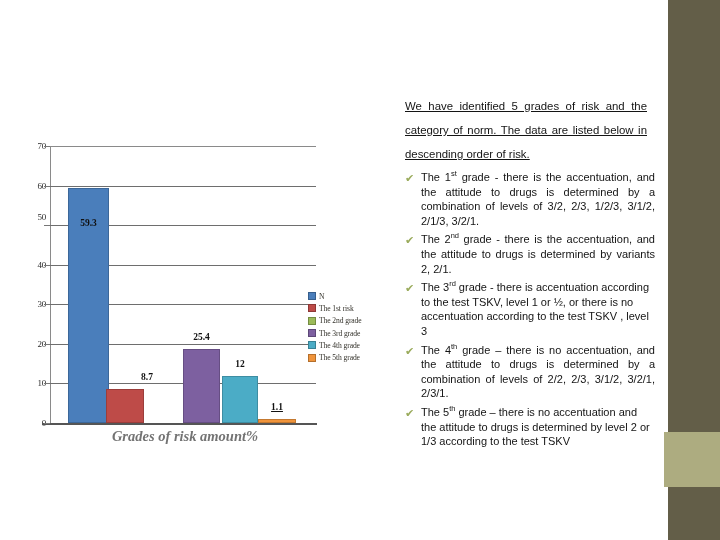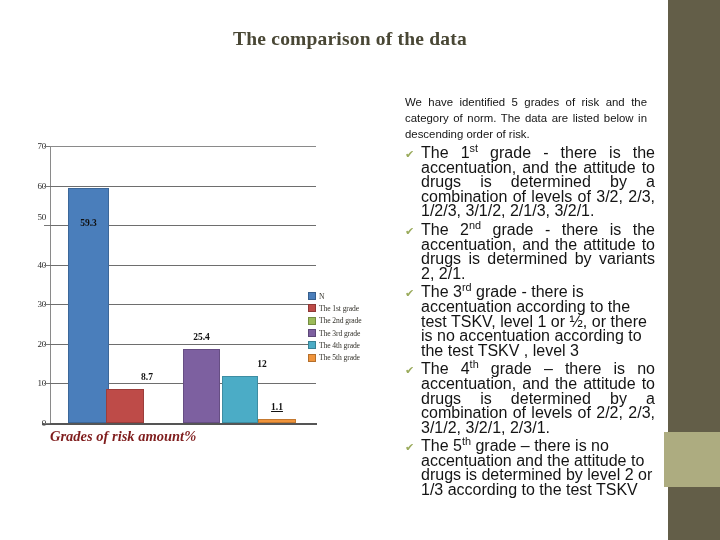--- a/index.html
+++ b/index.html
@@ -132,25 +132,26 @@
     font-size: 9.5px;
     color: #111111;
     transform: translateX(-50%);
     white-space: nowrap;
   }
   #xaxis-title {
     position: absolute;
     left: 50px;
     top: 318px;
     width: 270px;
+    text-align: center;
     font-family: "Liberation Serif", serif;
     font-style: italic;
     font-weight: bold;
     font-size: 14.5px;
-    color: #7f1d1d;
+    color: #737373;
   }
 
   
   #chart-legend {
     position: absolute;
     left: 308px;
     top: 180px;
     width: 76px;
   }
   .legend-row {
@@ -176,57 +177,57 @@
 
   
   #text-panel {
     position: absolute;
     left: 405px;
     top: 94px;
     width: 250px;
   }
   #intro-paragraph {
     font-size: 11.4px;
-    line-height: 16px;
+    line-height: 24px;
     color: #141414;
     text-align: justify;
     margin: 0 8px 2px 0;
+    text-decoration: underline;
   }
   .bullet-item {
     display: flex;
     align-items: flex-start;
     margin-top: 4px;
   }
   .bullet-check {
     flex: 0 0 auto;
     width: 16px;
     margin-top: 1px;
     font-size: 11px;
     color: #9AAB5C;
     line-height: 14.6px;
   }
   .bullet-text {
     flex: 1 1 auto;
-    font-size: 16px;
+    font-size: 11px;
     line-height: 14.6px;
     color: #141414;
     text-align: justify;
   }
   .bullet-text.nojustify { text-align: left; }
   sup { font-size: 0.68em; vertical-align: super; line-height: 0; }
 </style>
 </head>
 <body>
 
 <div id="deco-bar-dark-upper"></div>
 <div id="deco-bar-light"></div>
 <div id="deco-bar-dark-lower"></div>
 
 <div id="slide-title">
-  <span class="tline">The comparison of the data</span>
 </div>
 
 <div id="chart-region">
   <div id="ytick-wrap">
       <div class="ytick-label" style="top: 313px;">0</div>
       <div class="ytick-label" style="top: 273.429px;">10</div>
       <div class="ytick-label" style="top: 233.857px;">20</div>
       <div class="ytick-label" style="top: 194.286px;">30</div>
       <div class="ytick-label" style="top: 154.714px;">40</div>
       <div class="ytick-label" style="top: 107px;">50</div>
@@ -242,34 +243,34 @@
       <div class="gridline" style="top: 79.1429px;"></div>
       <div class="gridline" style="top: 39.5714px;"></div>
       <div class="gridline top" style="top: 0px;"></div>
       <div class="bar" style="left: 18px; width: 41px; height: 234.659px; background: rgb(74, 126, 187);"></div>
       <div class="bar-label" style="left: 38.5px; top: 72.3414px;">59.3</div>
       <div class="bar" style="left: 56px; width: 38px; height: 34.4271px; background: rgb(190, 75, 72);"></div>
       <div class="bar-label" style="left: 75px; top: 225.573px; padding-left: 44px;">8.7</div>
       <div class="bar" style="left: 133px; width: 37px; height: 73.6029px; background: rgb(125, 96, 160);"></div>
       <div class="bar-label" style="left: 151.5px; top: 186.397px;">25.4</div>
       <div class="bar" style="left: 172px; width: 36px; height: 47.4857px; background: rgb(75, 172, 198);"></div>
-      <div class="bar-label" style="left: 190px; top: 212.514px; margin-left: 22px;">12</div>
+      <div class="bar-label" style="left: 190px; top: 212.514px;">12</div>
       <div class="bar" style="left: 208px; width: 38px; height: 4.35286px; background: rgb(240, 148, 59);"></div>
       <div class="bar-label" style="left: 227px; top: 255.647px; text-decoration: underline;">1.1</div>
     </div>
   <div id="axis-line-x"></div>
   <div id="xaxis-title">Grades of risk amount%</div>
   <div id="chart-legend">
       <div class="legend-row">
         <span class="legend-swatch" style="background: rgb(74, 126, 187);"></span>
         <span class="legend-text">N</span>
       </div>
       <div class="legend-row">
         <span class="legend-swatch" style="background: rgb(190, 75, 72);"></span>
-        <span class="legend-text">The 1st grade</span>
+        <span class="legend-text">The 1st risk</span>
       </div>
       <div class="legend-row">
         <span class="legend-swatch" style="background: rgb(155, 187, 89);"></span>
         <span class="legend-text">The 2nd grade</span>
       </div>
       <div class="legend-row">
         <span class="legend-swatch" style="background: rgb(125, 96, 160);"></span>
         <span class="legend-text">The 3rd grade</span>
       </div>
       <div class="legend-row">

